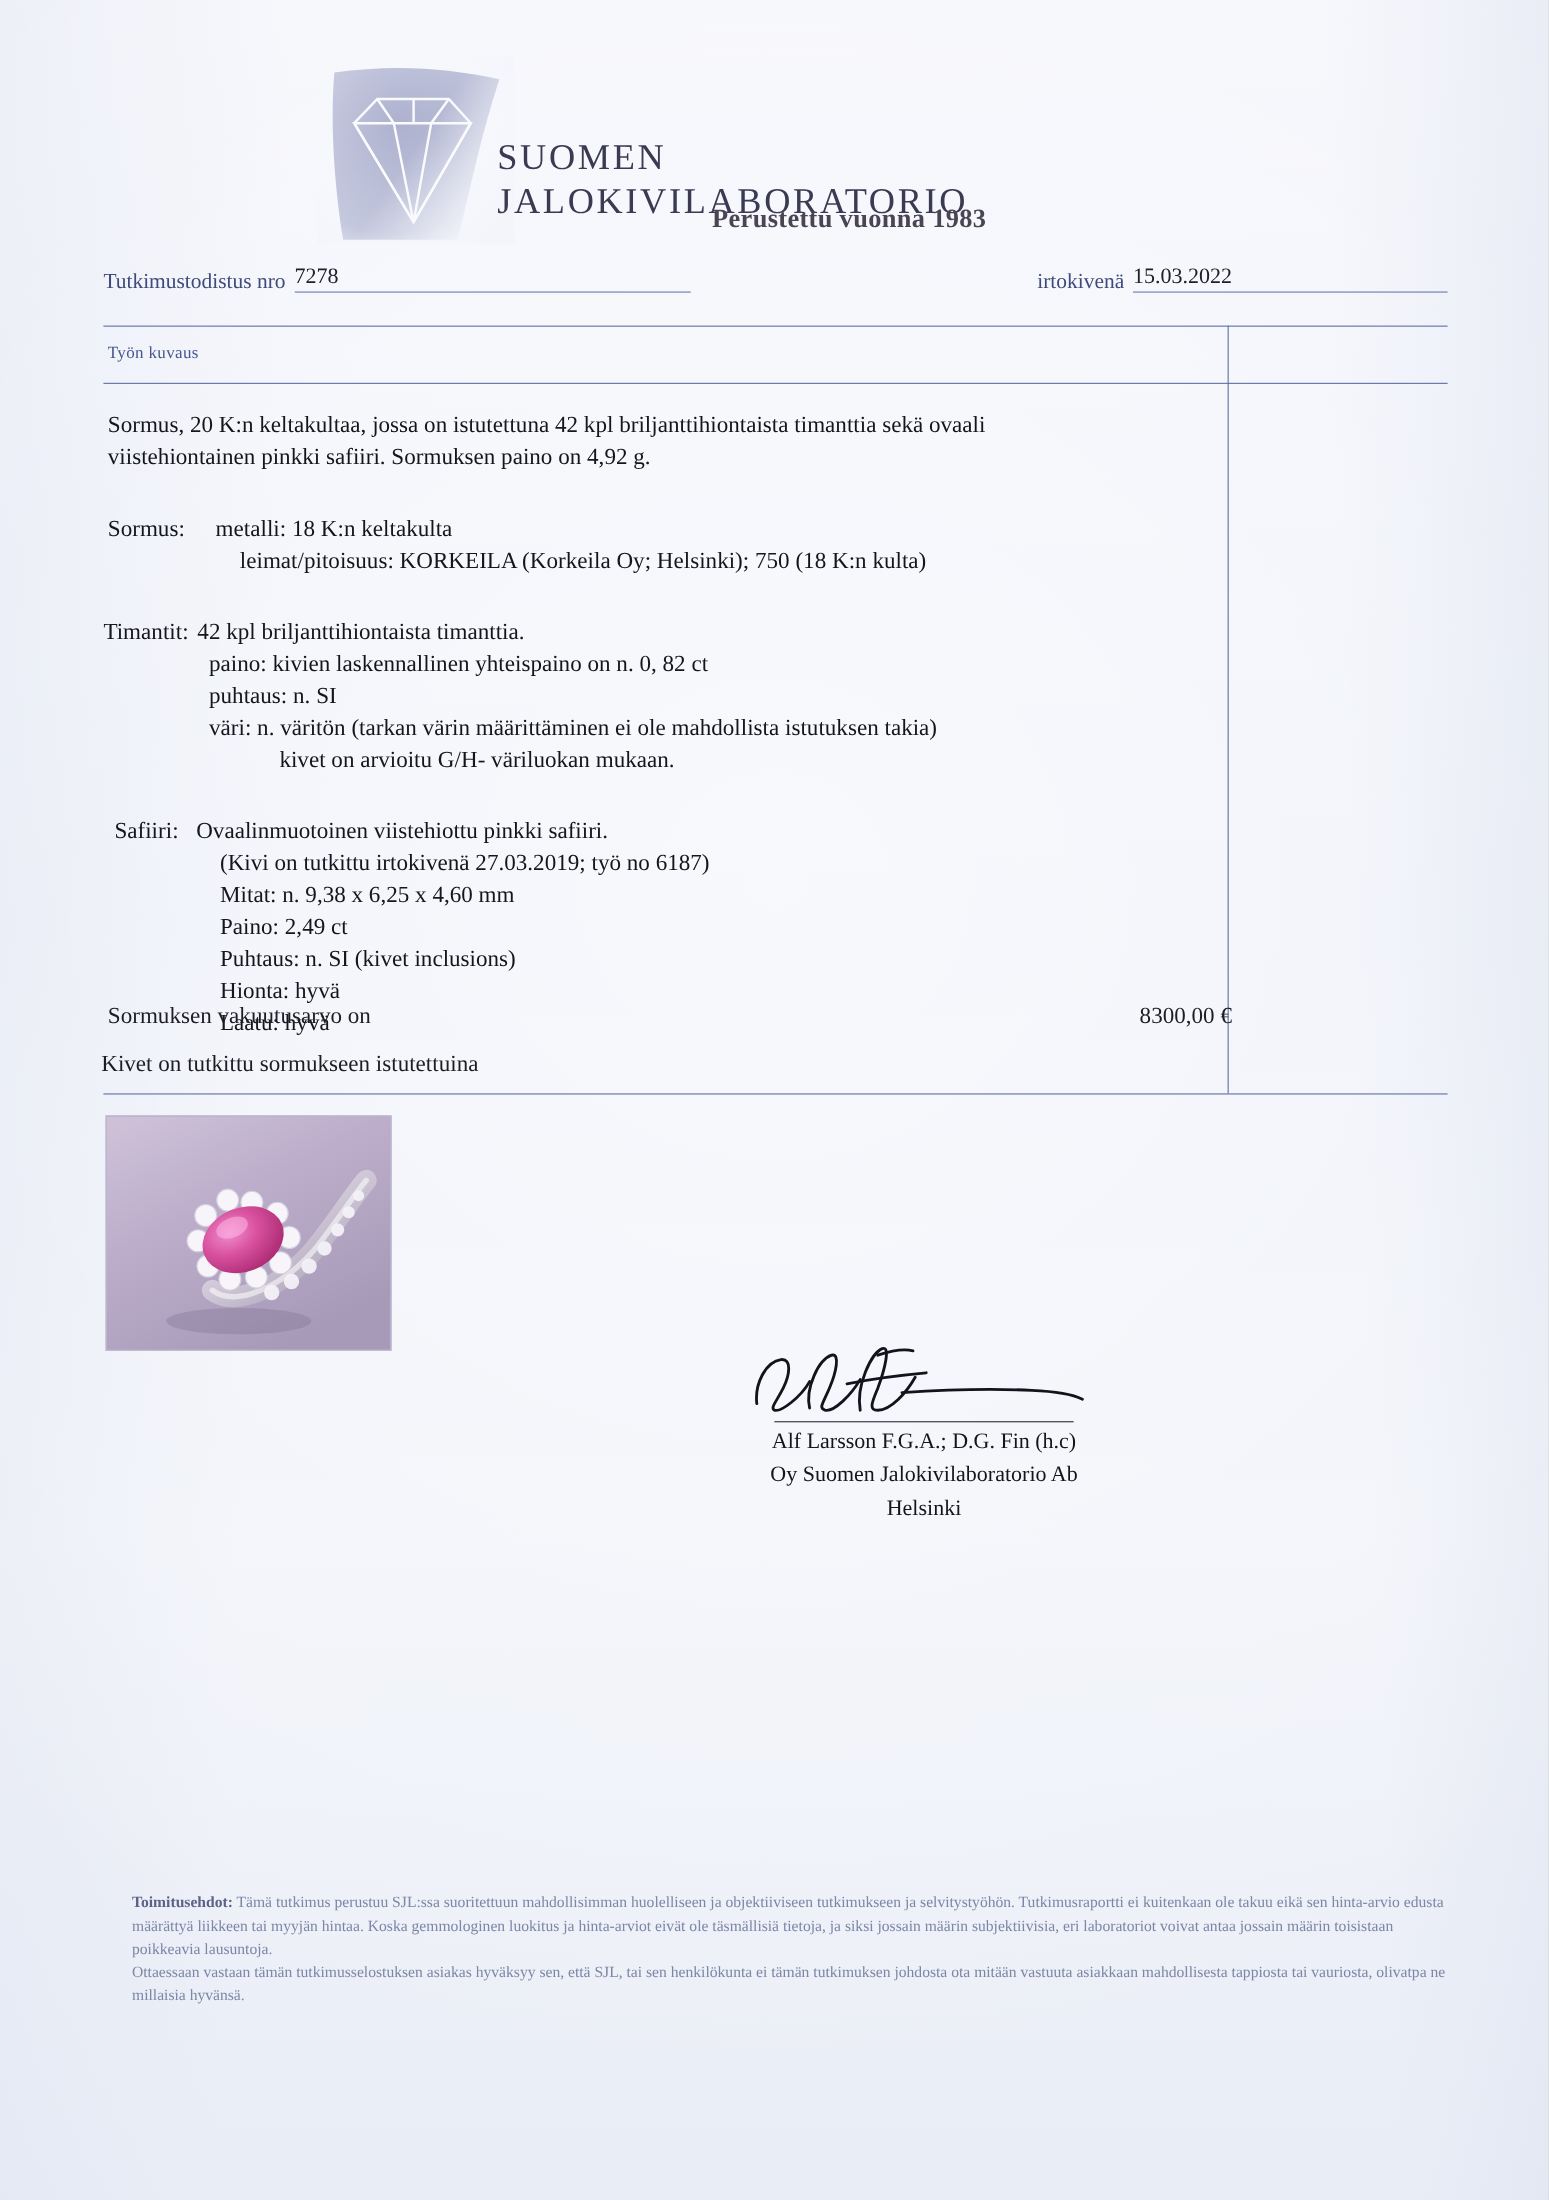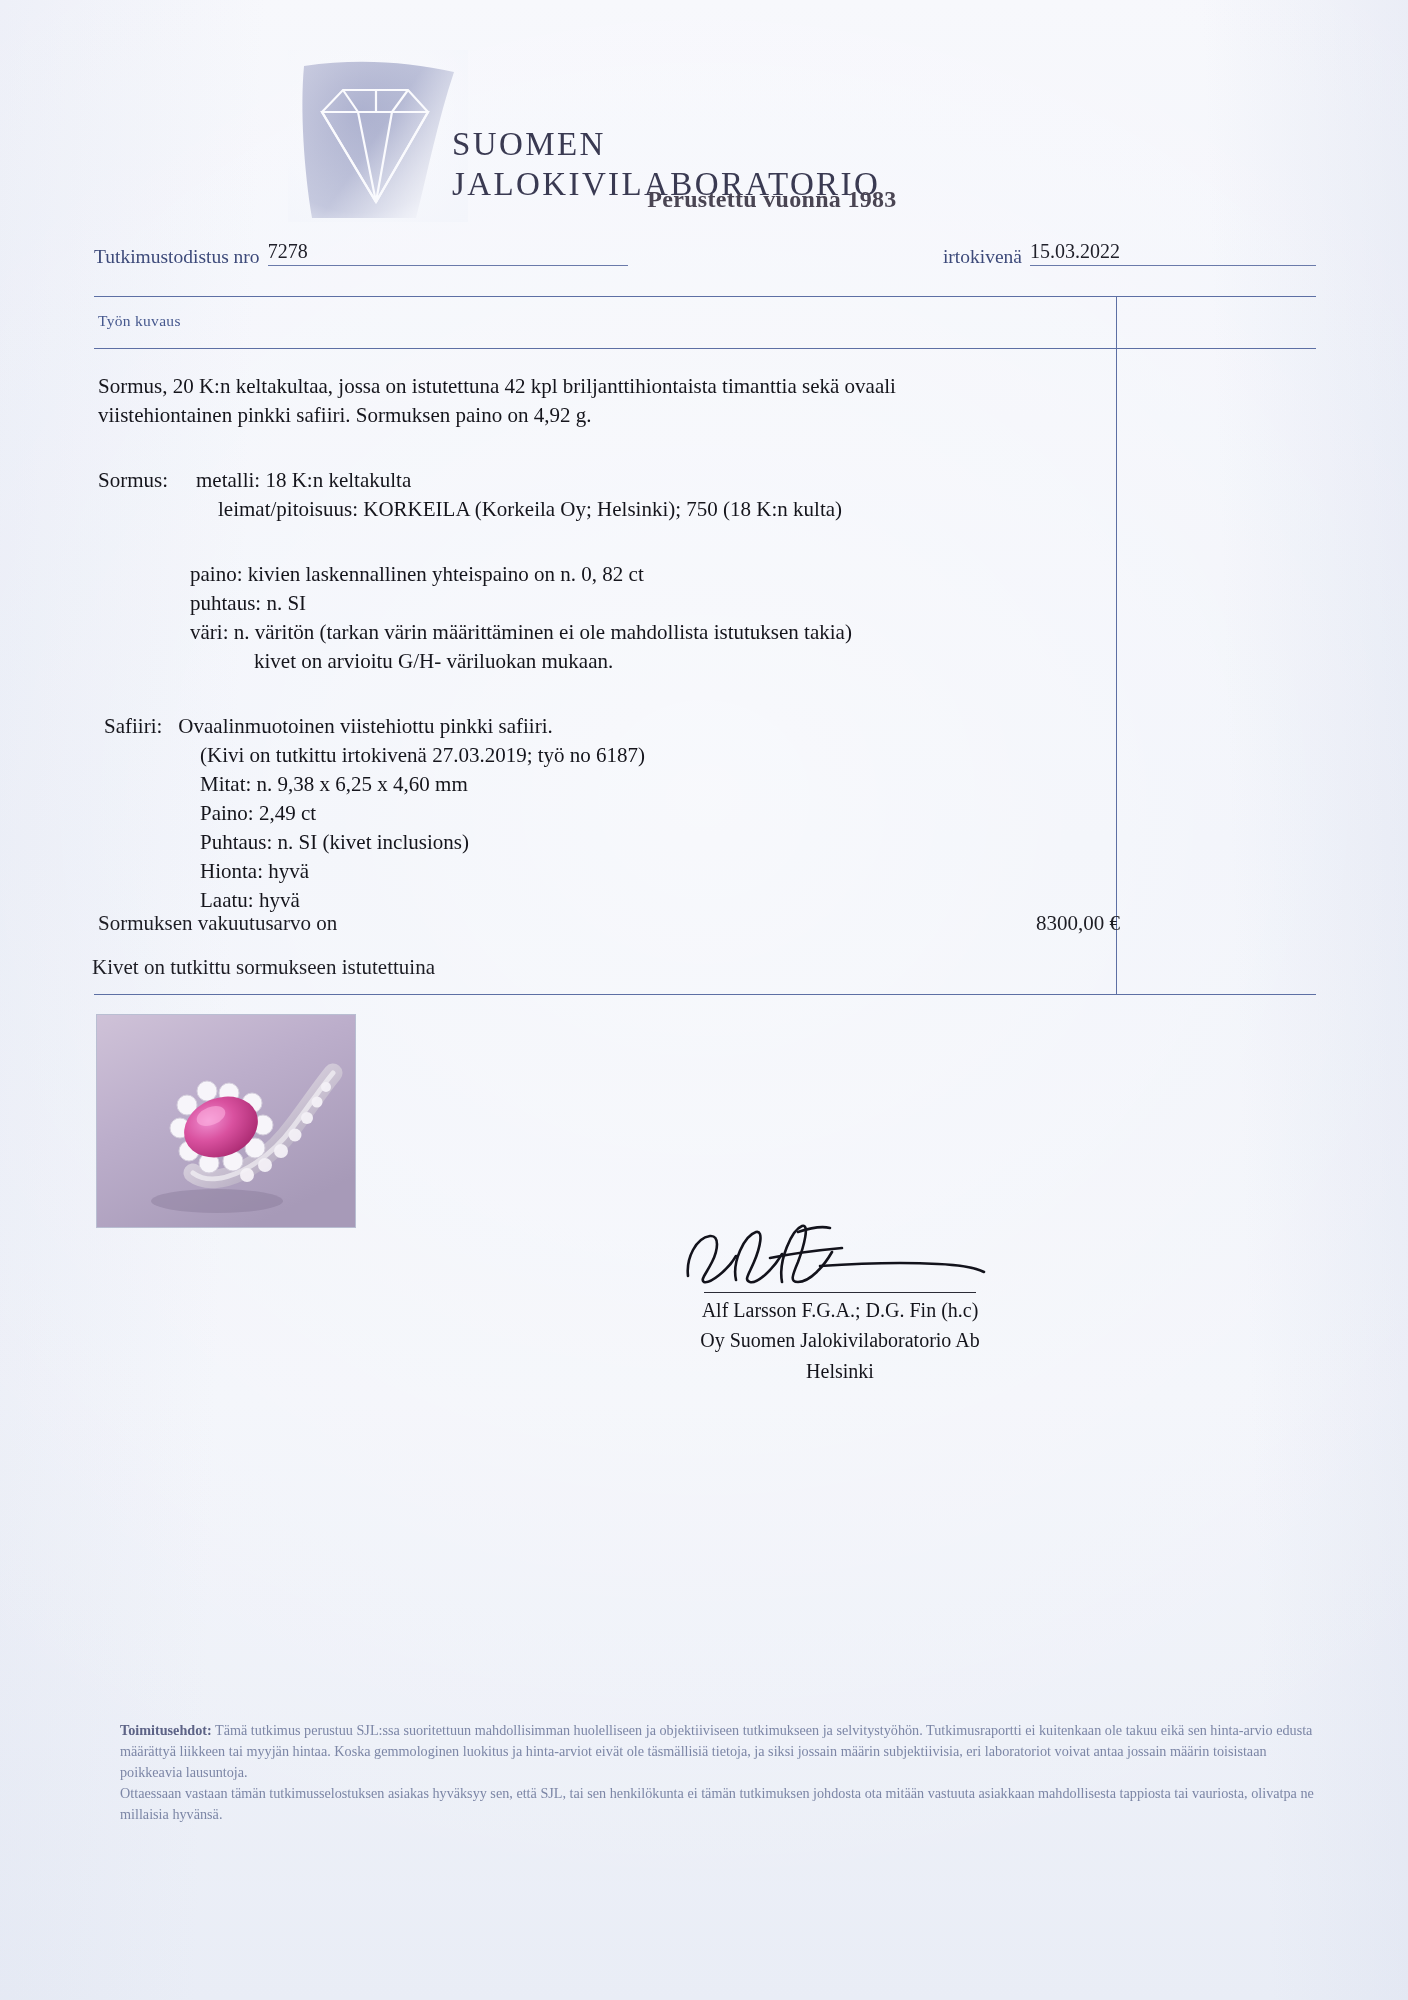--- a/index.html
+++ b/index.html
@@ -305,20 +305,24 @@
 
     <div class="blk sec-sormus">
       <div class="row">
         <span class="tag">Sormus:</span>
         <span class="val" style="padding-left:28px;">metalli: 18 K:n keltakulta</span>
       </div>
       <div class="ind2">leimat/pitoisuus: KORKEILA (Korkeila Oy; Helsinki); 750 (18 K:n kulta)</div>
     </div>
 
     <div class="blk sec-timant">
+      <div class="row">
+        <span class="tag">Timantit:</span>
+        <span class="val" style="padding-left:8px;">42 kpl briljanttihiontaista timanttia.</span>
+      </div>
       <div class="ind1">paino: kivien laskennallinen yhteispaino on n. 0, 82 ct</div>
       <div class="ind1">puhtaus: n. SI</div>
       <div class="ind1">väri: n. väritön (tarkan värin määrittäminen ei ole mahdollista istutuksen takia)</div>
       <div class="ind3">kivet on arvioitu G/H- väriluokan mukaan.</div>
     </div>
 
     <div class="blk sec-safiiri">
       <div class="row">
         <span class="tag">Safiiri:</span>
         <span class="val" style="padding-left:16px;">Ovaalinmuotoinen viistehiottu pinkki safiiri.</span>

